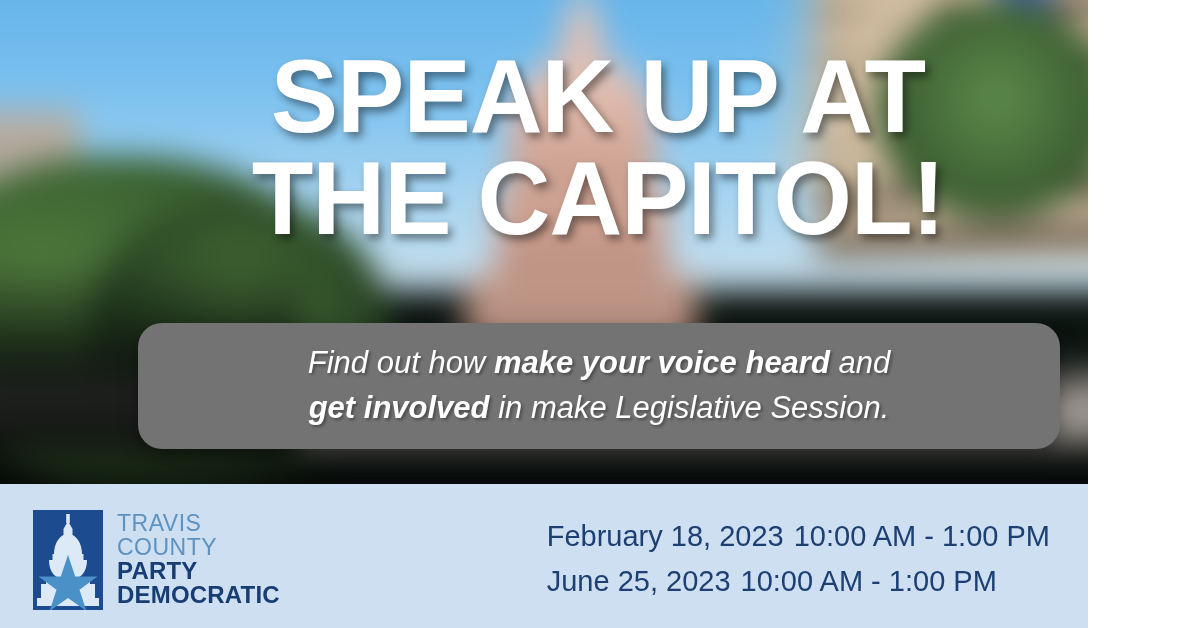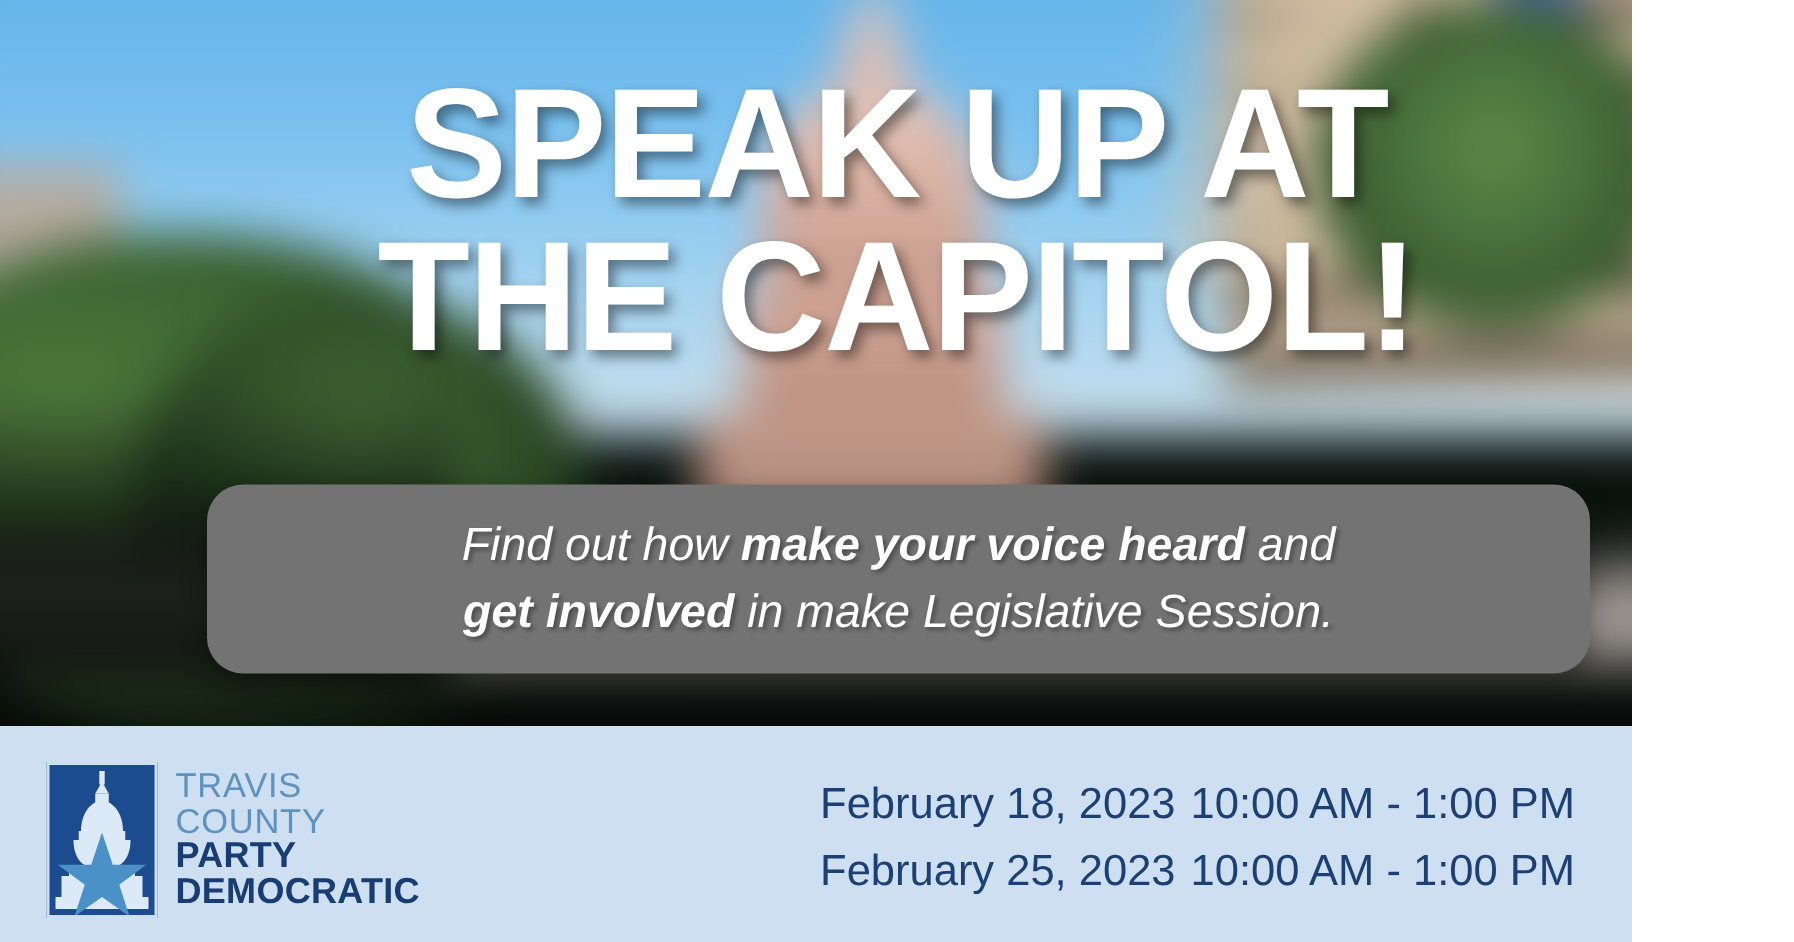--- a/index.html
+++ b/index.html
@@ -375,17 +375,17 @@
       <div class="logo-bottom">PARTY</div>
       <div class="logo-bottom">DEMOCRATIC</div>
     </div>
   </div>
 
   <div class="dates">
     <div class="date-row">
       <span>February 18, 2023</span><span class="date-time">10:00 AM - 1:00 PM</span>
     </div>
     <div class="date-row">
-      <span>February 25, 2023</span><span class="date-time">10:00 AM - 1:00 PM</span>
+      <span>June 25, 2023</span><span class="date-time">10:00 AM - 1:00 PM</span>
     </div>
   </div>
 
 </div>
 
 </body></html>

